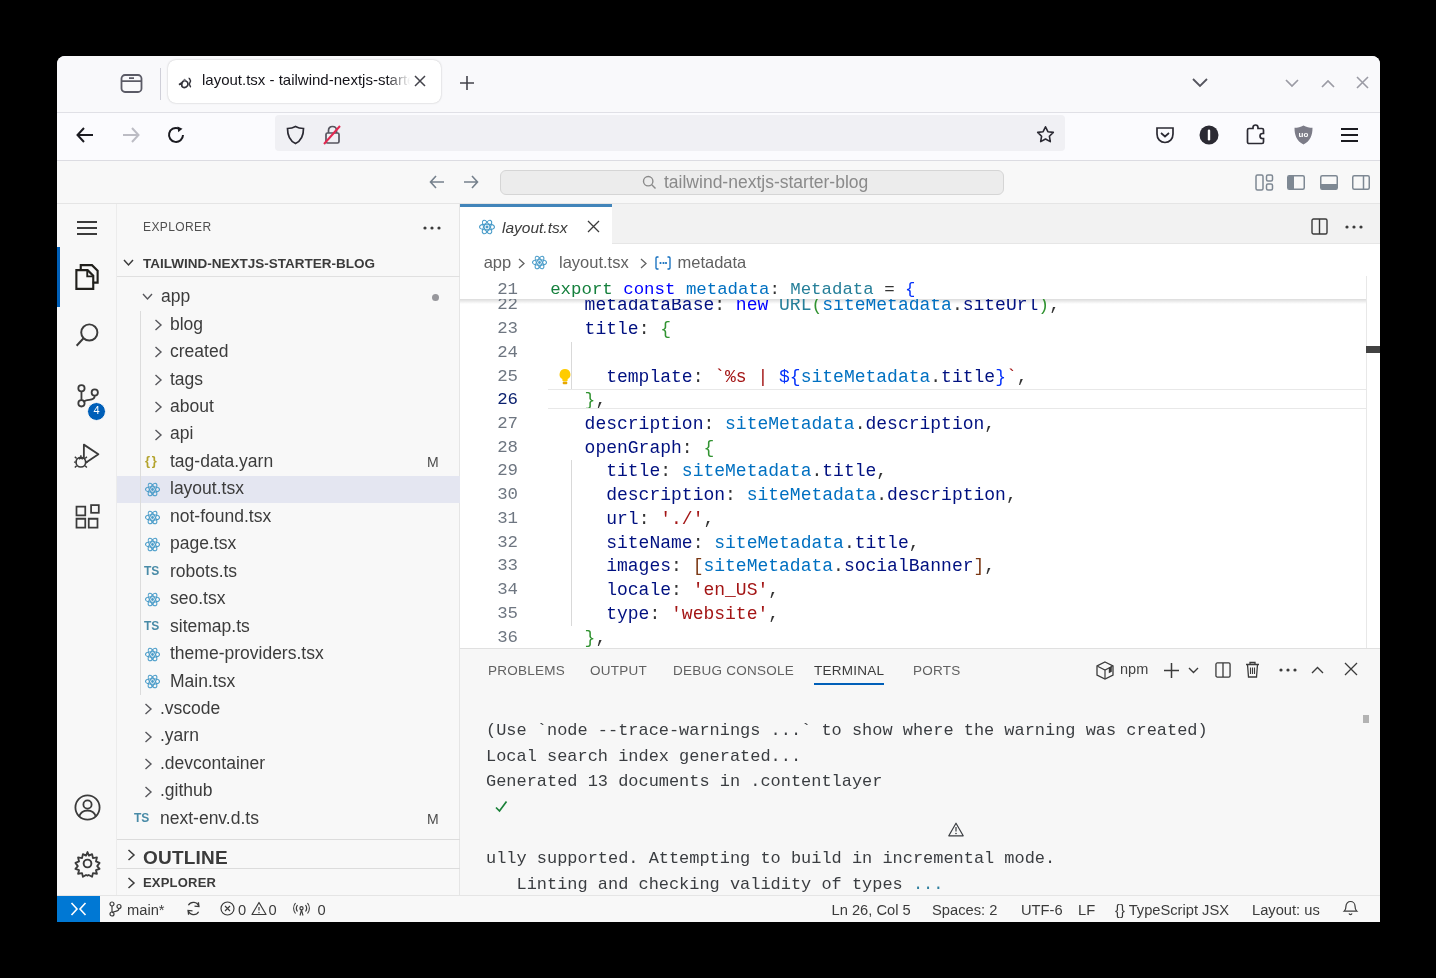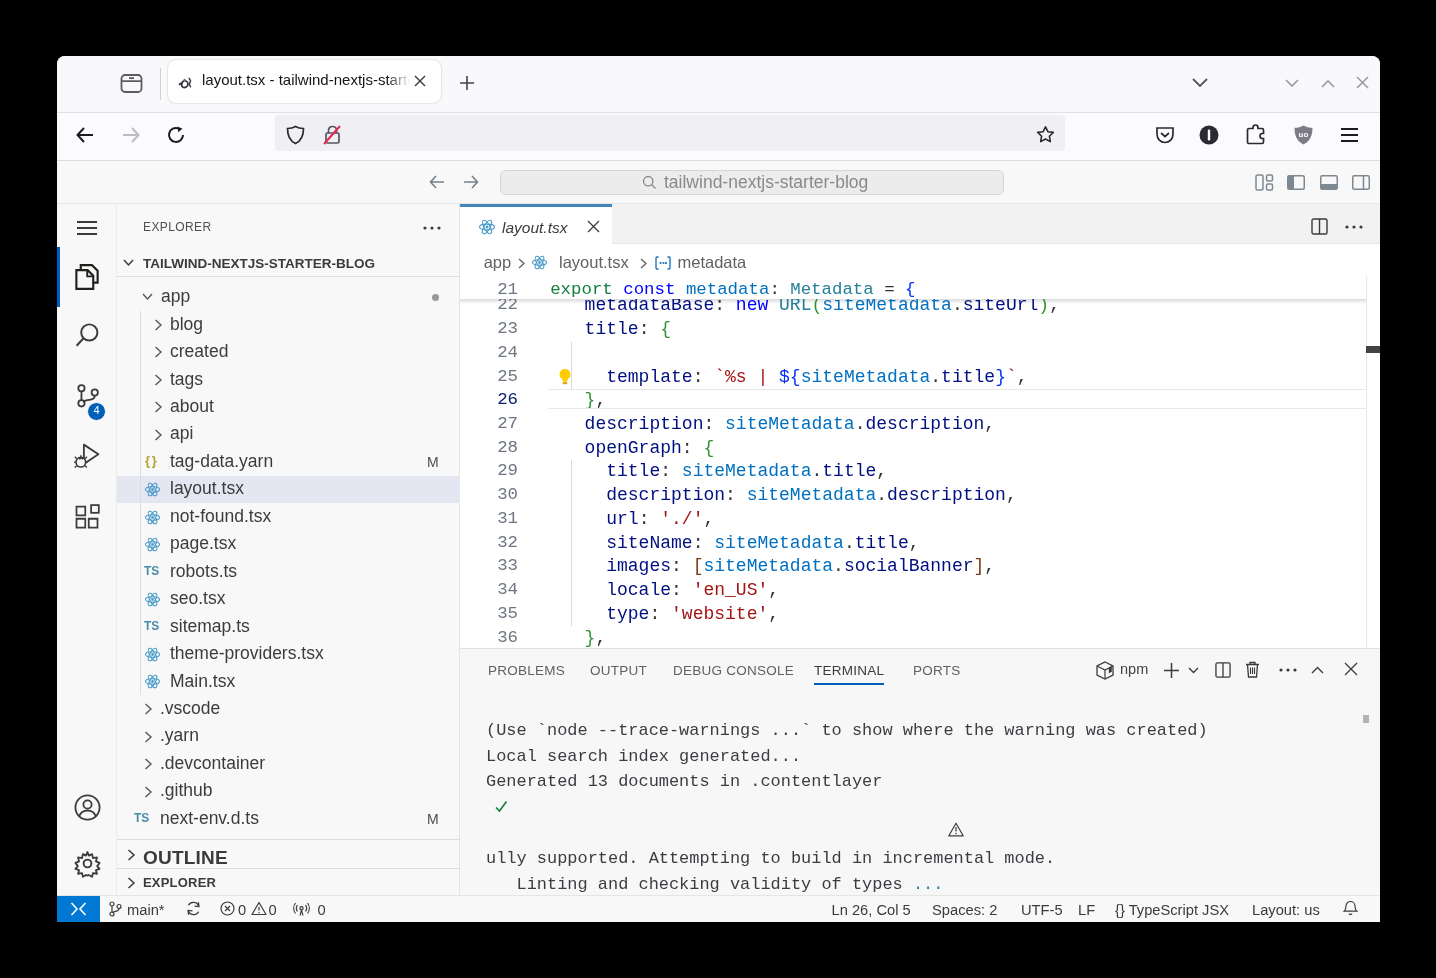--- a/index.html
+++ b/index.html
@@ -533,21 +533,21 @@
   <div class="st" style="left:211.5px;top:845.5px;">0</div>
   <svg style="left:231.5px;top:845px" width="21" height="15" viewBox="0 0 17 15">
     <path d="M6.5 10.5 a5.5 5.5 0 0 1 0 -6.5 M4.5 12.5 a8.5 8.5 0 0 1 0 -10.5 M14.5 10.5 a5.5 5.5 0 0 0 0 -6.5 M16.5 12.5 a8.5 8.5 0 0 0 0 -10.5" fill="none" stroke="#3b3b3b" stroke-width="1.2"></path>
     <circle cx="10.5" cy="7.3" r="1.6" fill="none" stroke="#3b3b3b" stroke-width="1.2"></circle>
     <path d="M10.5 9 L9 14.5 M10.5 9 L12 14.5" stroke="#3b3b3b" stroke-width="1.1"></path>
   </svg>
   <div class="st" style="left:260.5px;top:845.5px;">0</div>
 
   <div class="st" style="left:774.5px;top:845.5px;">Ln 26, Col 5</div>
   <div class="st" style="left:875px;top:845.5px;">Spaces: 2</div>
-  <div class="st" style="left:964px;top:845.5px;">UTF-5</div>
+  <div class="st" style="left:964px;top:845.5px;">UTF-6</div>
   <div class="st" style="left:1021px;top:845.5px;">LF</div>
   <div class="st" style="left:1058px;top:845.5px;">{} TypeScript JSX</div>
   <div class="st" style="left:1195px;top:845.5px;">Layout: us</div>
   <svg style="left:1286px;top:844px" width="15" height="16" viewBox="0 0 15 16">
     <path d="M7.5 1.5 a4.5 4.5 0 0 1 4.5 4.5 c0 3 1 4.5 1.8 5.2 H1.2 C2 10.5 3 9 3 6 a4.5 4.5 0 0 1 4.5 -4.5 Z" fill="none" stroke="#3b3b3b" stroke-width="1.2"></path>
     <path d="M6 13.5 a1.6 1.6 0 0 0 3 0" fill="none" stroke="#3b3b3b" stroke-width="1.2"></path>
   </svg>
 </div>
 
 </body></html>

